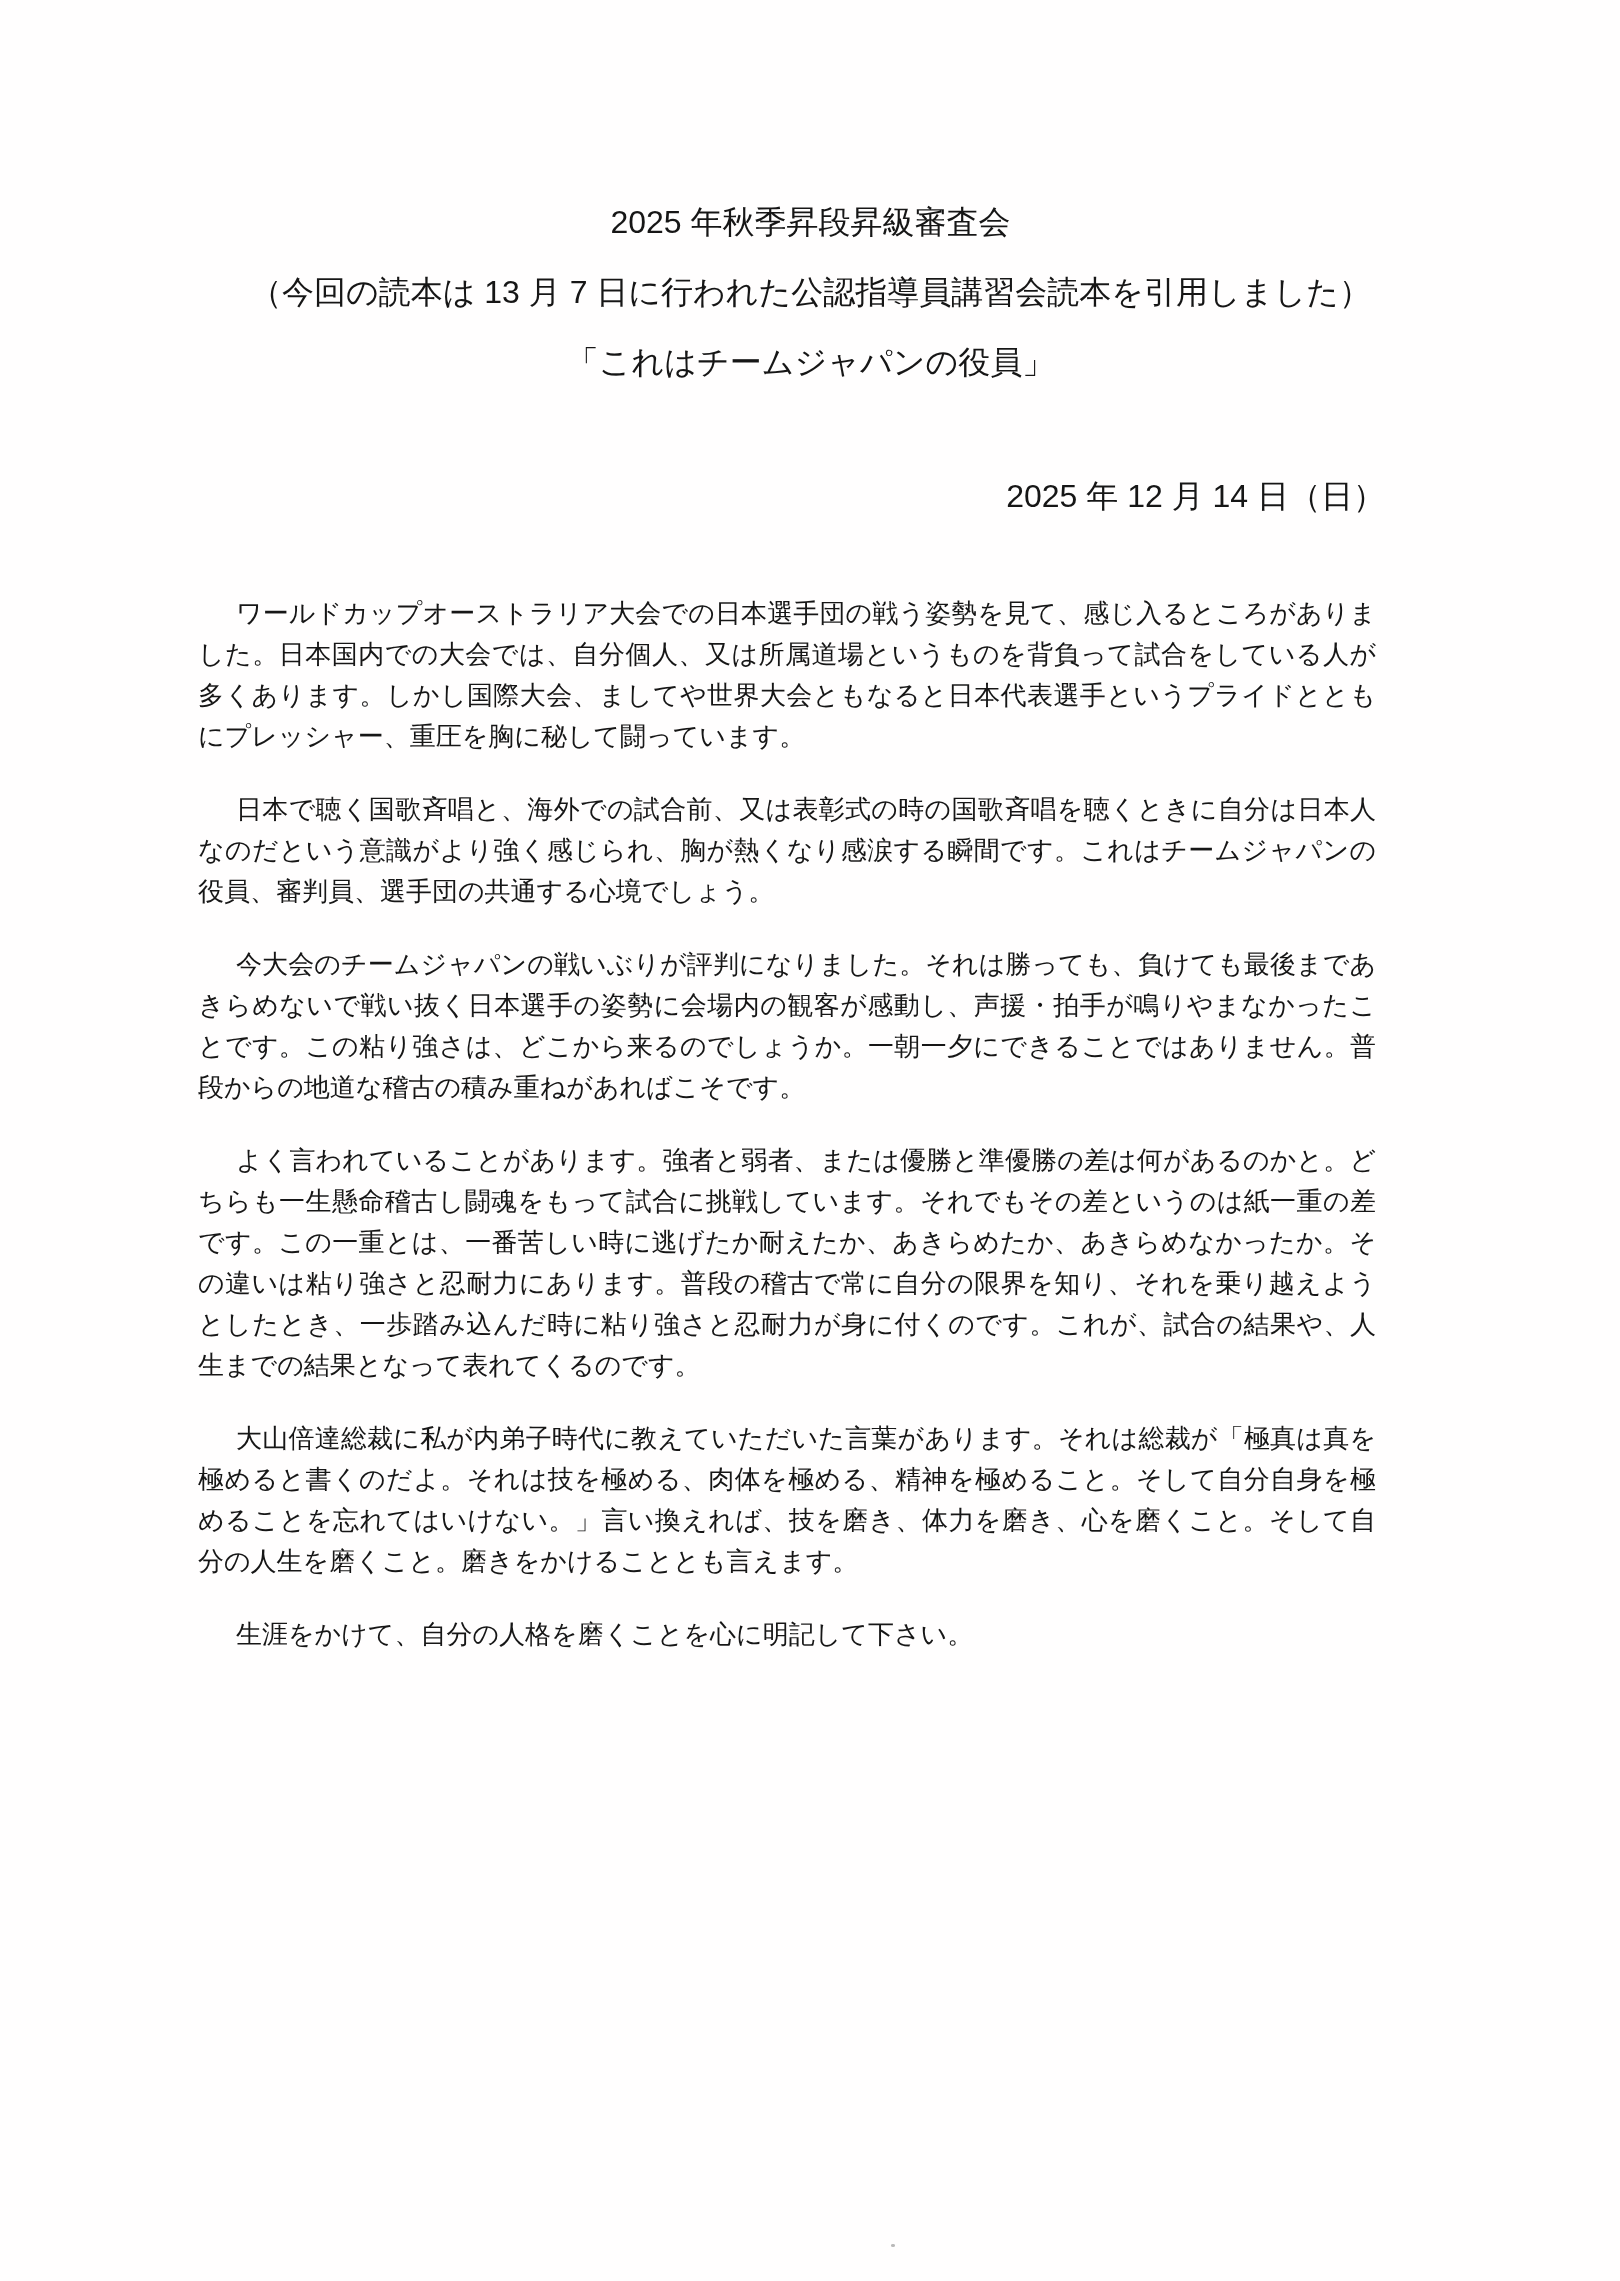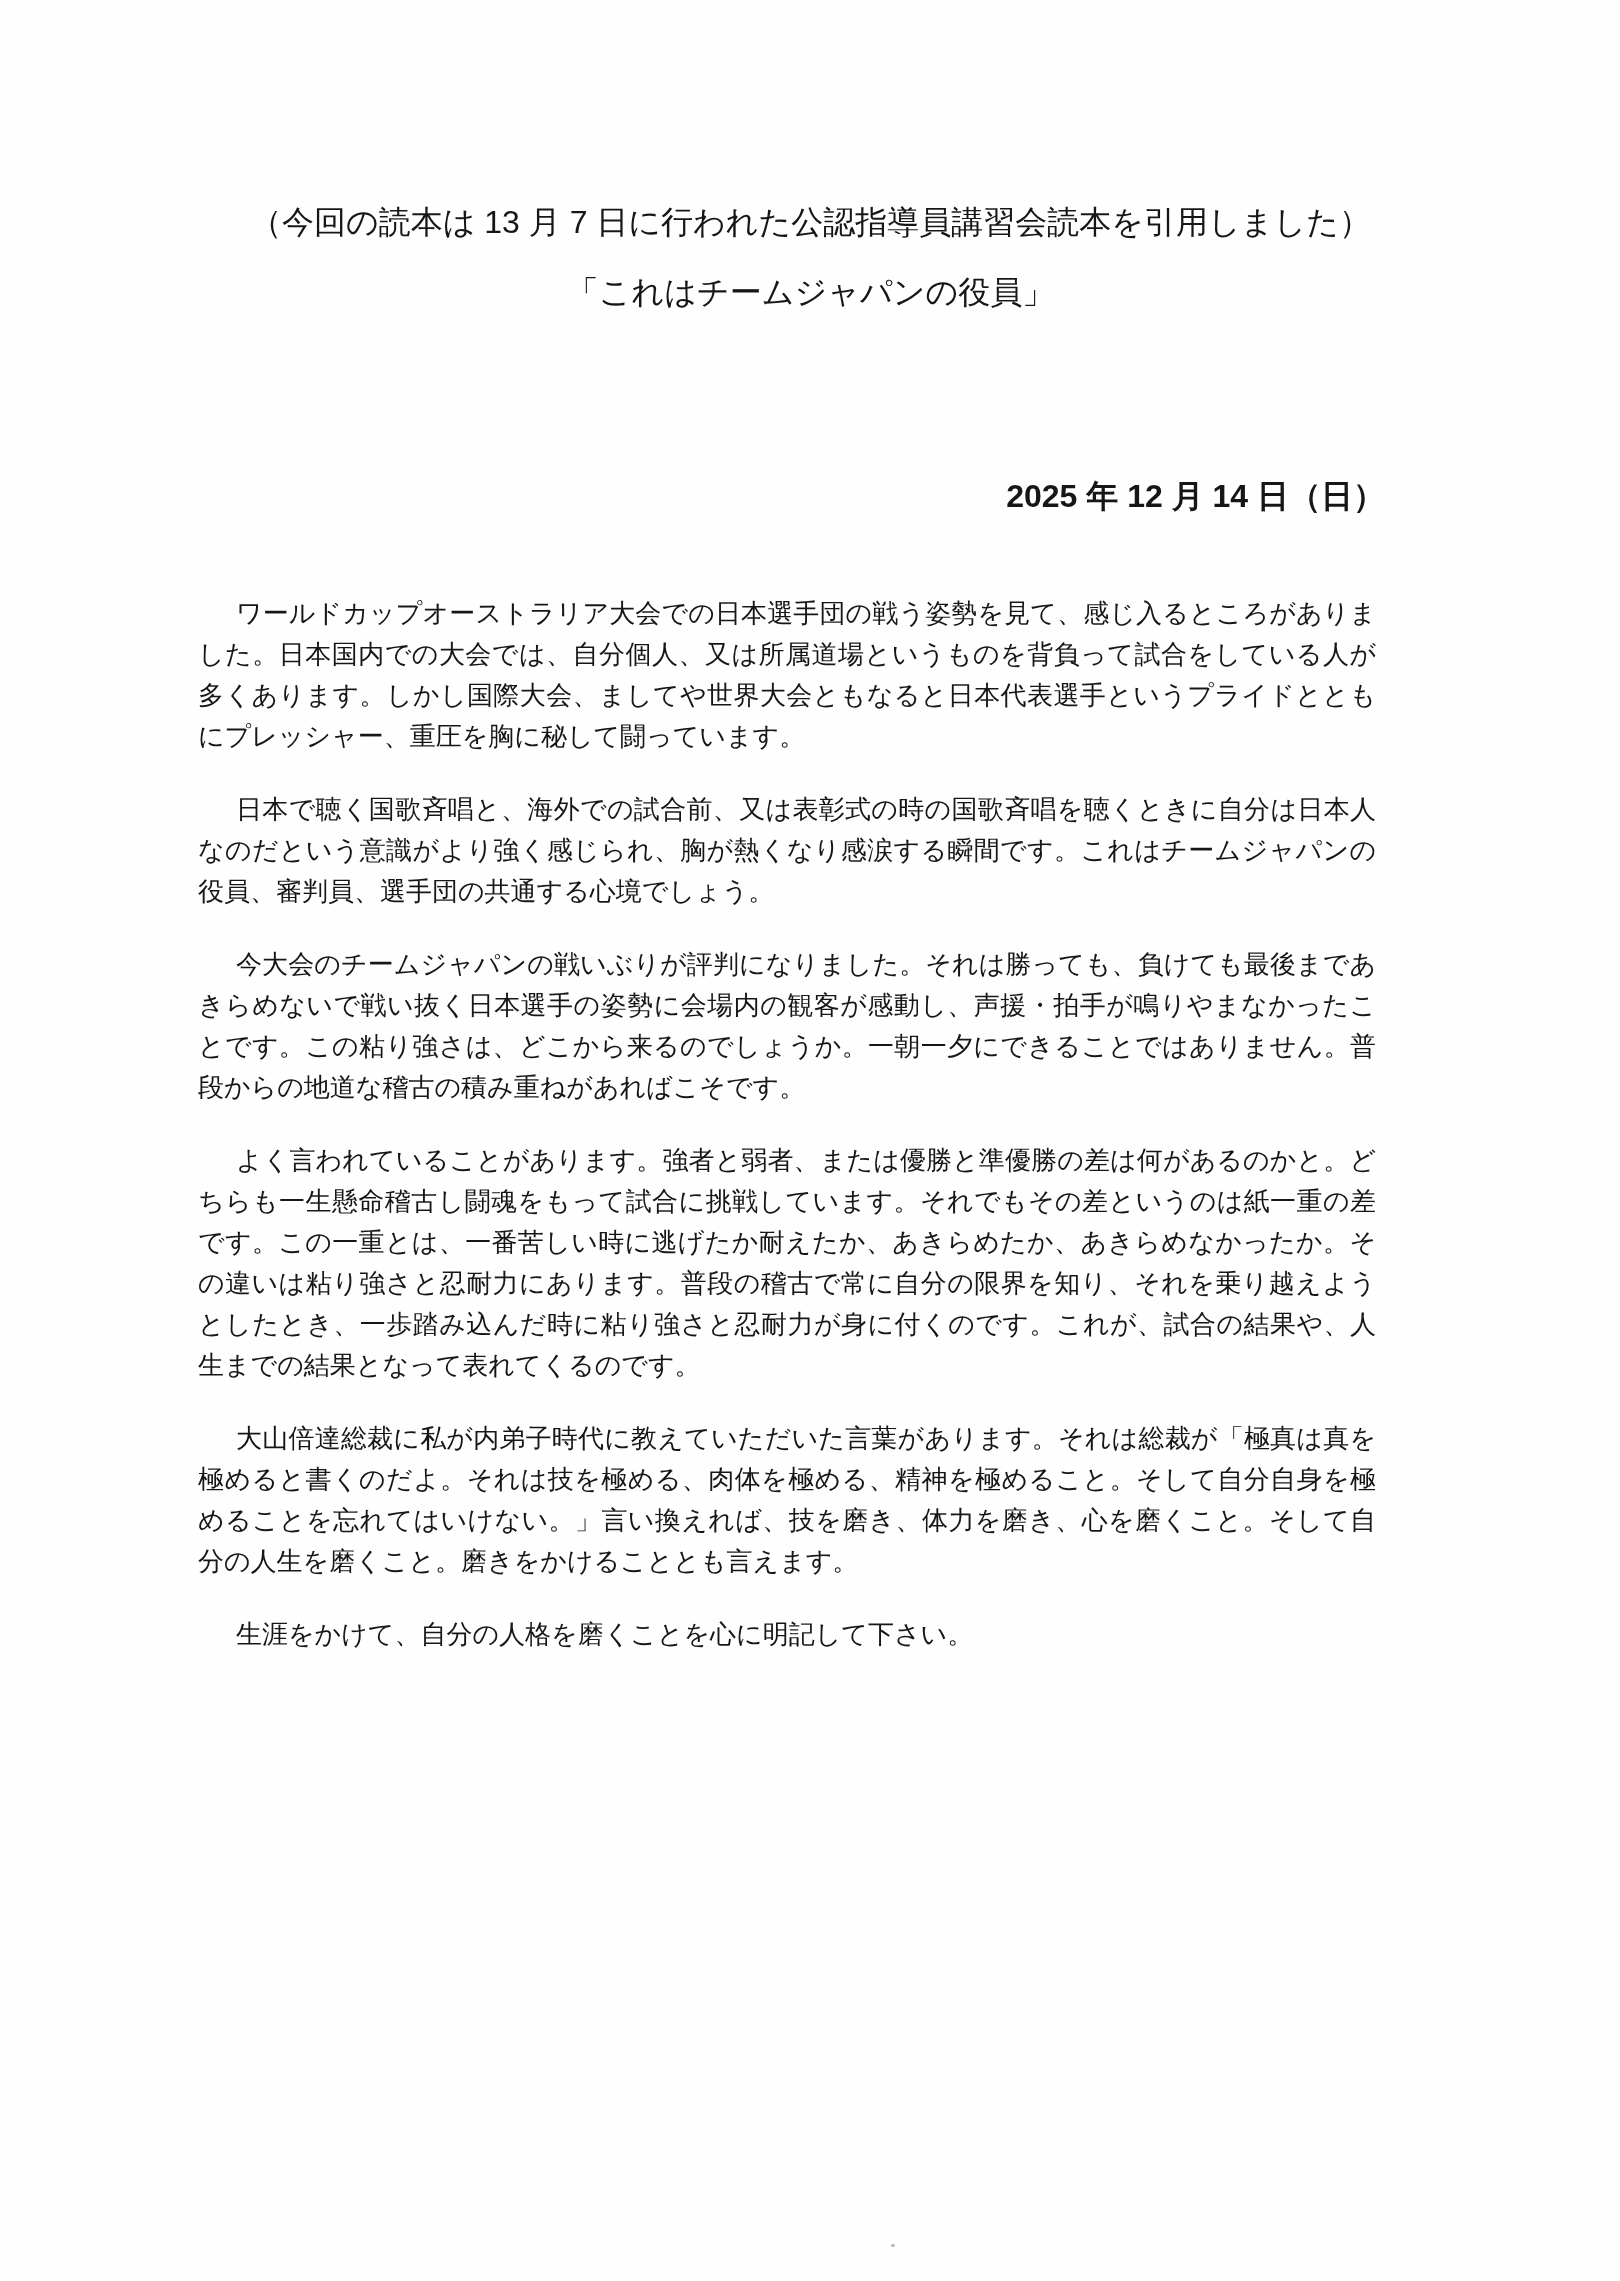--- a/index.html
+++ b/index.html
@@ -33,21 +33,20 @@
   }
   
   .dateline {
     position: absolute;
     top: 470px;
     right: 236px;
     text-align: left;
     font-size: 32px;
     line-height: 53px;
     white-space: nowrap;
-    font-weight: bold;
   }
   .dateline .author {
     padding-right: 45px;
   }
   
   .doc-body {
     position: absolute;
     left: 198px;
     top: 593px;
     width: 1178px;
@@ -70,20 +69,21 @@
     background: #b9b9b9;
     border-radius: 50%;
   }
 </style>
 </head>
 <body>
 
 <div class="page">
 
   <div class="doc-header">
+    <div class="hline">2025 年秋季昇段昇級審査会</div>
     <div class="hline">（今回の読本は 13 月 7 日に行われた公認指導員講習会読本を引用しました）</div>
     <div class="hline">「これはチームジャパンの役員」</div>
   </div>
 
   <div class="dateline">
     <div class="date">2025 年 12 月 14 日（日）</div>
   </div>
 
   <div class="doc-body">
     <p>ワールドカップオーストラリア大会での日本選手団の戦う姿勢を見て、感じ入るところがありました。日本国内での大会では、自分個人、又は所属道場というものを背負って試合をしている人が多くあります。しかし国際大会、ましてや世界大会ともなると日本代表選手というプライドとともにプレッシャー、重圧を胸に秘して闘っています。</p>

